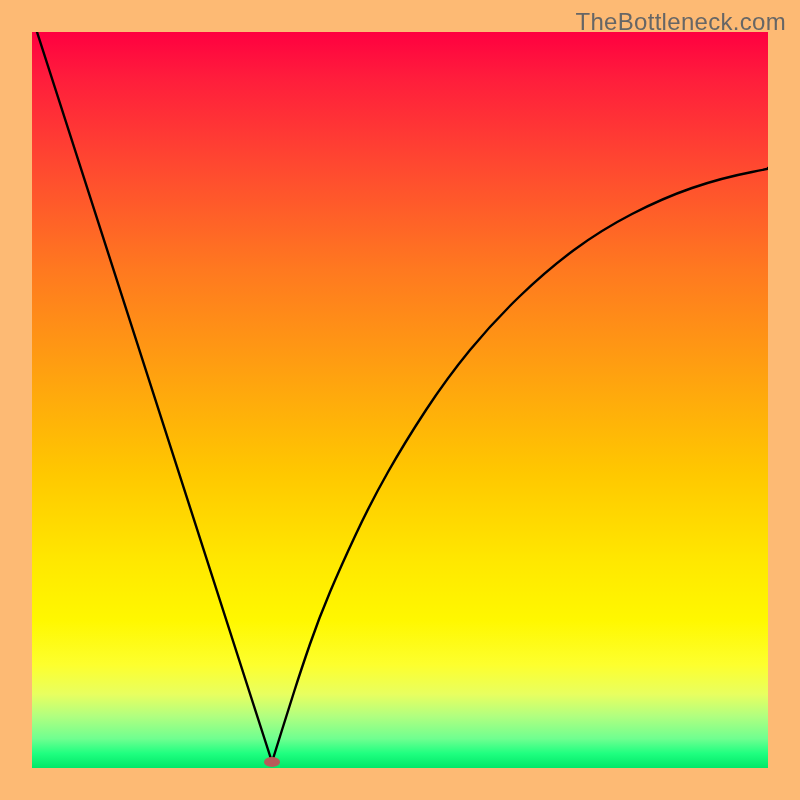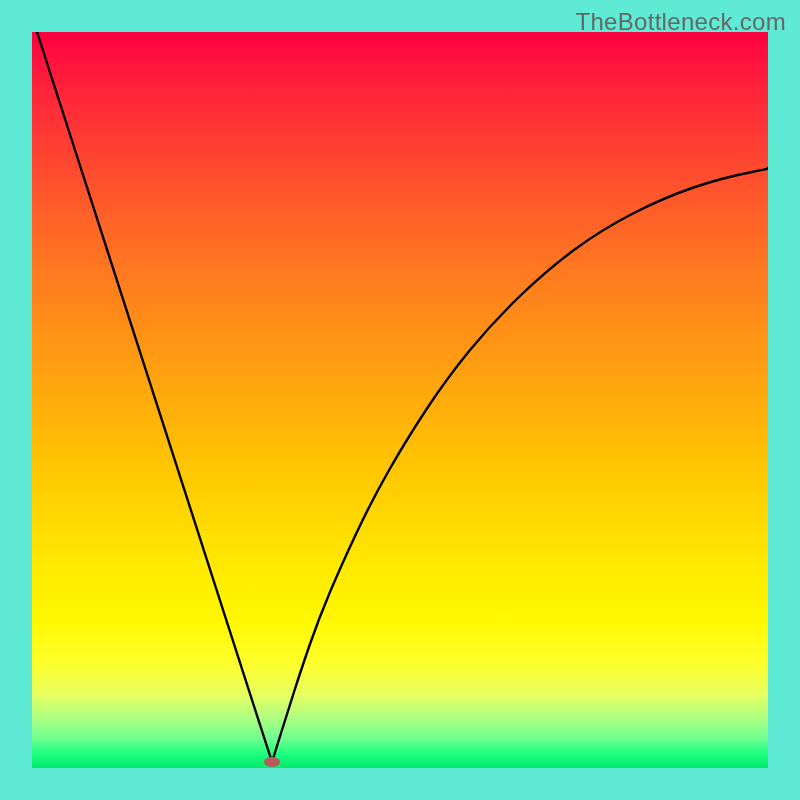--- a/index.html
+++ b/index.html
@@ -1,21 +1,21 @@
 <!DOCTYPE html>
 <html><head>
   <meta charset="utf-8">
   <style>
     * { margin: 0; padding: 0; box-sizing: border-box; }
     html, body { width: 800px; height: 800px; overflow: hidden; background: #000; }
     .frame {
       position: relative;
       width: 800px;
       height: 800px;
-      background: #5eead4;
+      background: #fdba74;
     }
     .watermark {
       position: absolute;
       top: 8px;
       right: 14px;
       font-family: Arial, sans-serif;
       font-size: 24px;
       color: #666;
       font-weight: 400;
       letter-spacing: 0.3px;

